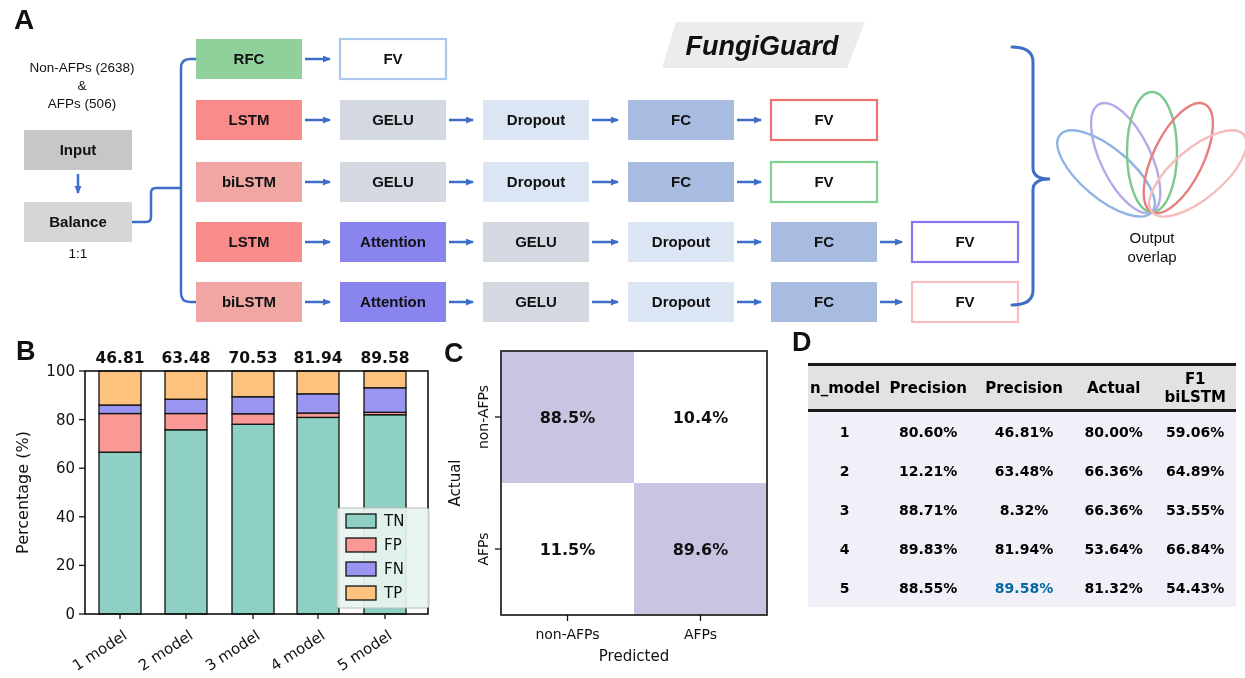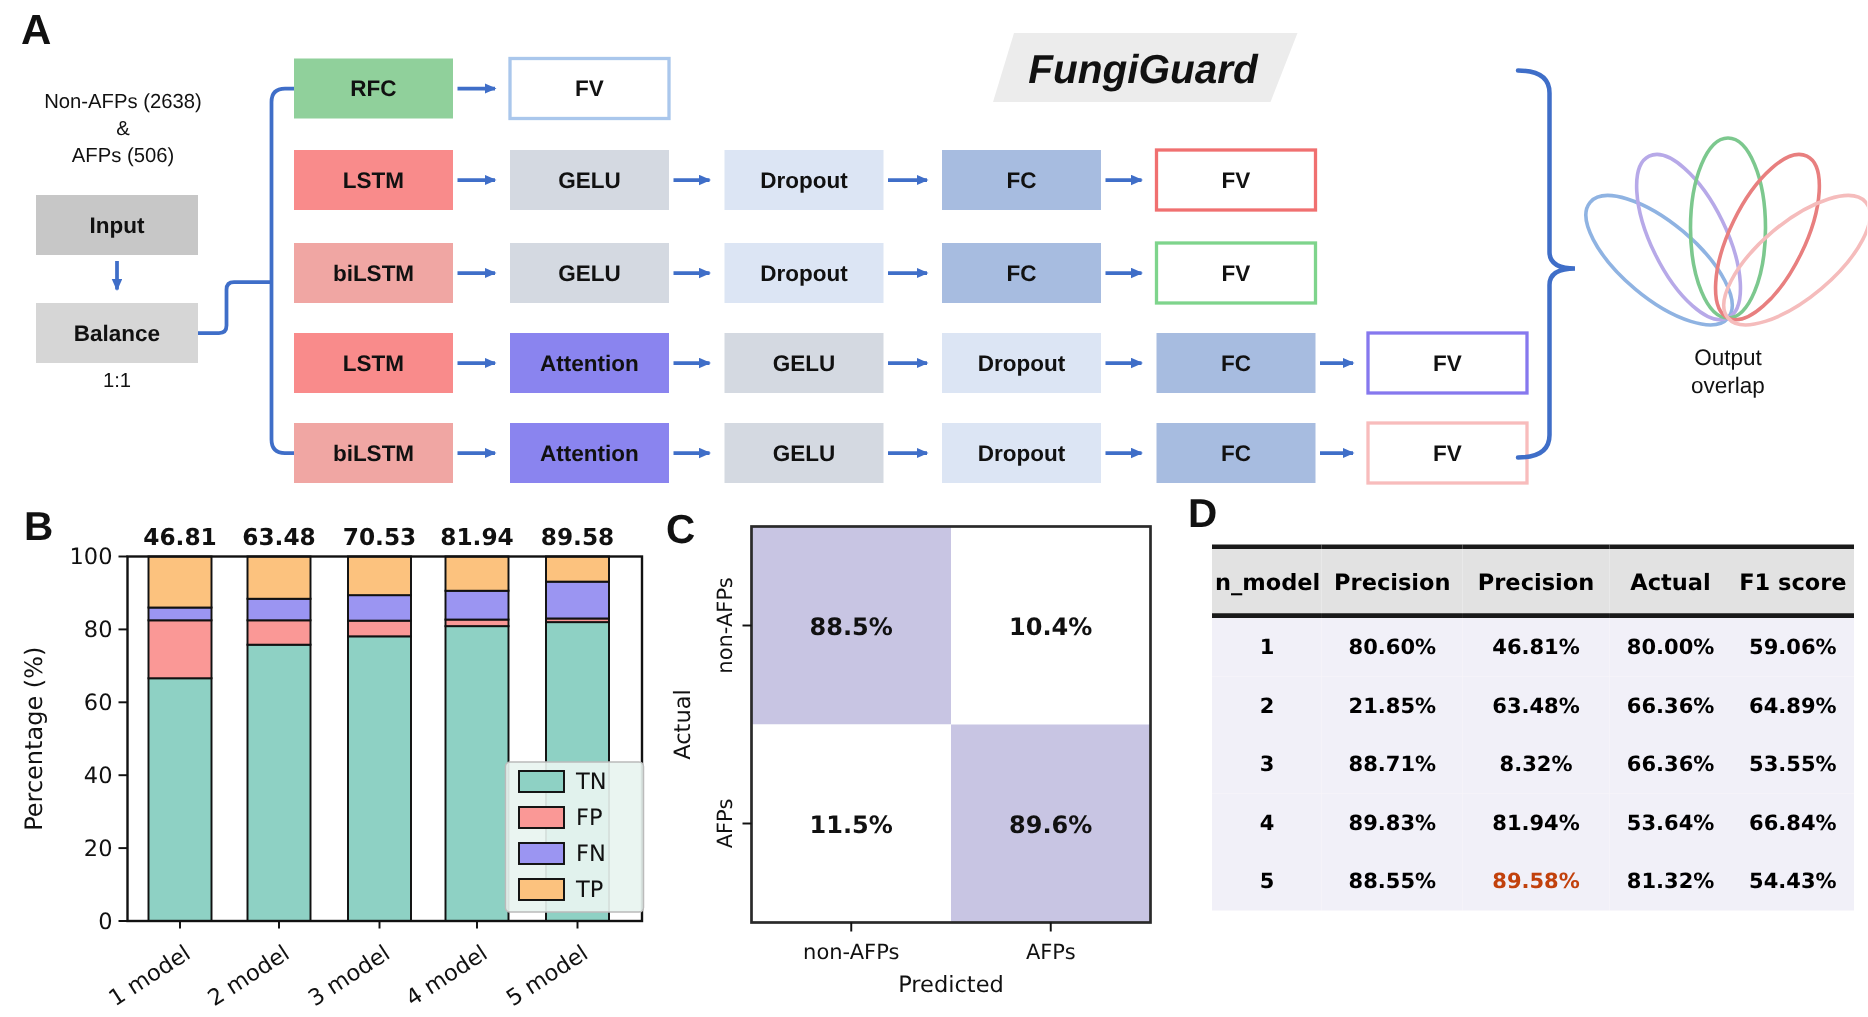--- a/index.html
+++ b/index.html
@@ -202,34 +202,34 @@
     </svg>
 
   <div class="plabel" style="left:792px;top:327px">D</div>
   <table id="metrics-table">
     <thead>
         <tr>
           <th style="width: 17%;">n_model</th>
           <th style="width: 22%;">Precision</th>
           <th style="width: 23%;">Precision</th>
           <th style="width: 19%;">Actual</th>
-          <th style="width: 19%;">F1 score</th>
+          <th style="width: 19%;">F1 biLSTM</th>
         </tr>
       </thead>
     <tbody>
         <tr>
           <td>1</td>
           <td>80.60%</td>
           <td>46.81%</td>
           <td>80.00%</td>
           <td>59.06%</td>
         </tr>
         <tr>
           <td>2</td>
-          <td>21.85%</td>
+          <td>12.21%</td>
           <td>63.48%</td>
           <td>66.36%</td>
           <td>64.89%</td>
         </tr>
         <tr>
           <td>3</td>
           <td>88.71%</td>
           <td>8.32%</td>
           <td>66.36%</td>
           <td>53.55%</td>
@@ -237,19 +237,19 @@
         <tr>
           <td>4</td>
           <td>89.83%</td>
           <td>81.94%</td>
           <td>53.64%</td>
           <td>66.84%</td>
         </tr>
         <tr>
           <td>5</td>
           <td>88.55%</td>
-          <td style="color: #c2410c;">89.58%</td>
+          <td style="color: #0369a1;">89.58%</td>
           <td>81.32%</td>
           <td>54.43%</td>
         </tr>
       </tbody>
   </table>
 </div>
 
 </body></html>

